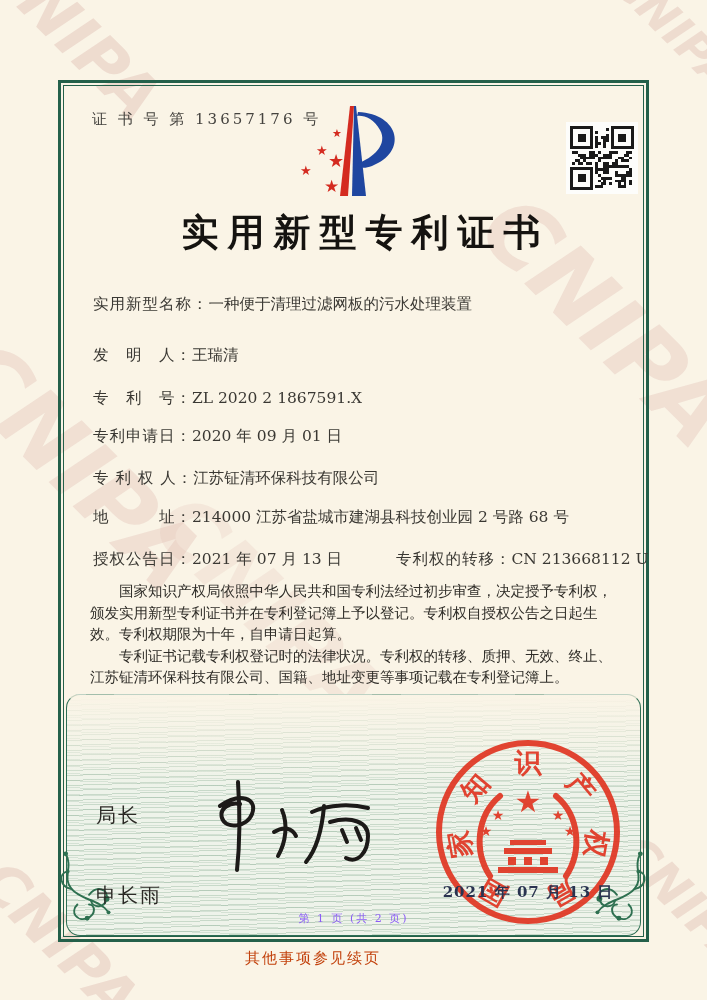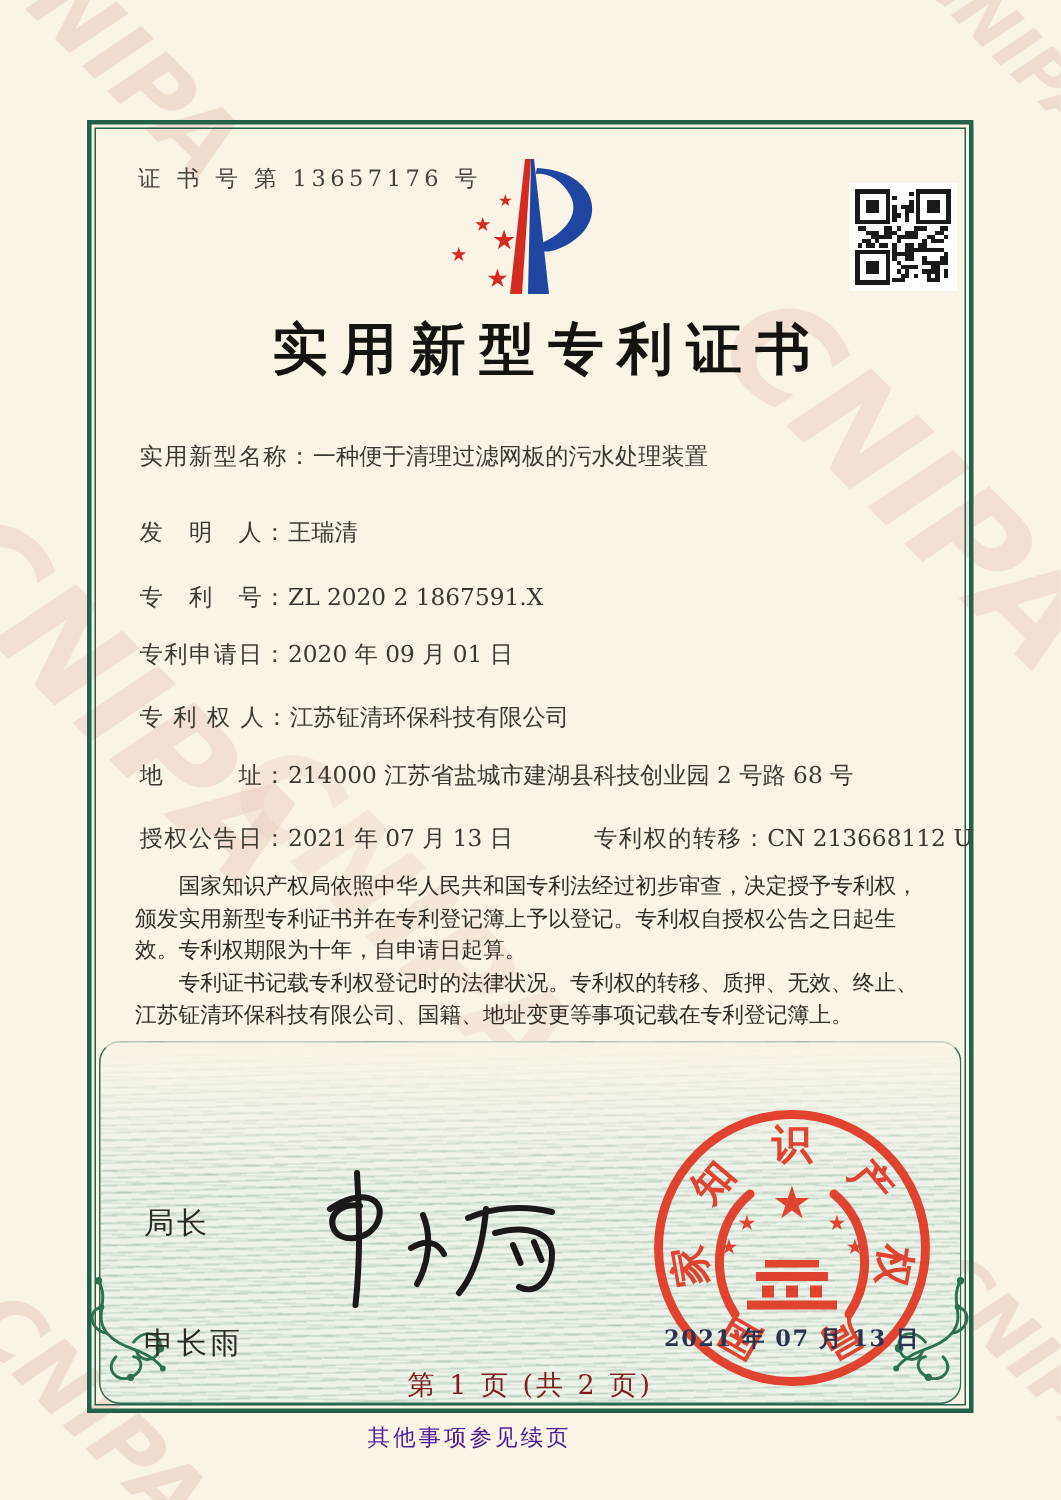--- a/index.html
+++ b/index.html
@@ -32,23 +32,23 @@
   .paras{position:absolute;left:90px;top:582px;width:532px;font-size:14.5px;
          line-height:21.5px;color:#2f2d28;font-family:Liberation Mono, monospace;}
   .paras p{margin:0;text-indent:2em;}
   .signer{position:absolute;left:96px;font-size:20px;color:#2c2a26;letter-spacing:2px;}
   .sig{position:absolute;left:196px;top:772px;}
   .seal{position:absolute;left:432px;top:736px;width:192px;height:192px;
         mix-blend-mode:multiply;opacity:.93;}
   .sealdate{position:absolute;left:437px;top:883px;width:182px;text-align:center;
             font-size:15px;font-weight:bold;color:#2a3350;letter-spacing:1px;}
   .pageinfo{position:absolute;left:0;top:911px;width:707px;text-align:center;
-            font-size:18px;color:#7f1d1d;letter-spacing:2px;}
+            font-size:11px;color:#8b5cf6;letter-spacing:2px;}
   .footnote{position:absolute;left:168px;top:949px;width:290px;text-align:center;
-            font-size:15px;color:#4c1d95;letter-spacing:2px;}
+            font-size:15px;color:#c2410c;letter-spacing:2px;}
 </style>
 </head>
 <body>
 
 <div class="wm" style="left:-34px;top:-4px;font-size:64px;">CNIPA</div>
 <div class="wm" style="left:598px;top:2px;font-size:46px;">CNIPA</div>
 <div class="wm" style="left:452px;top:268px;font-size:92px;color:rgba(222,186,176,.34);">CNIPA</div>
 <div class="wm" style="left:-78px;top:412px;font-size:92px;color:rgba(222,186,176,.34);">CNIPA</div>
 <div class="wm" style="left:128px;top:560px;font-size:84px;color:rgba(222,186,176,.22);">CNIPA</div>
 <div class="wm" style="left:602px;top:874px;font-size:50px;">CNIPA</div>

